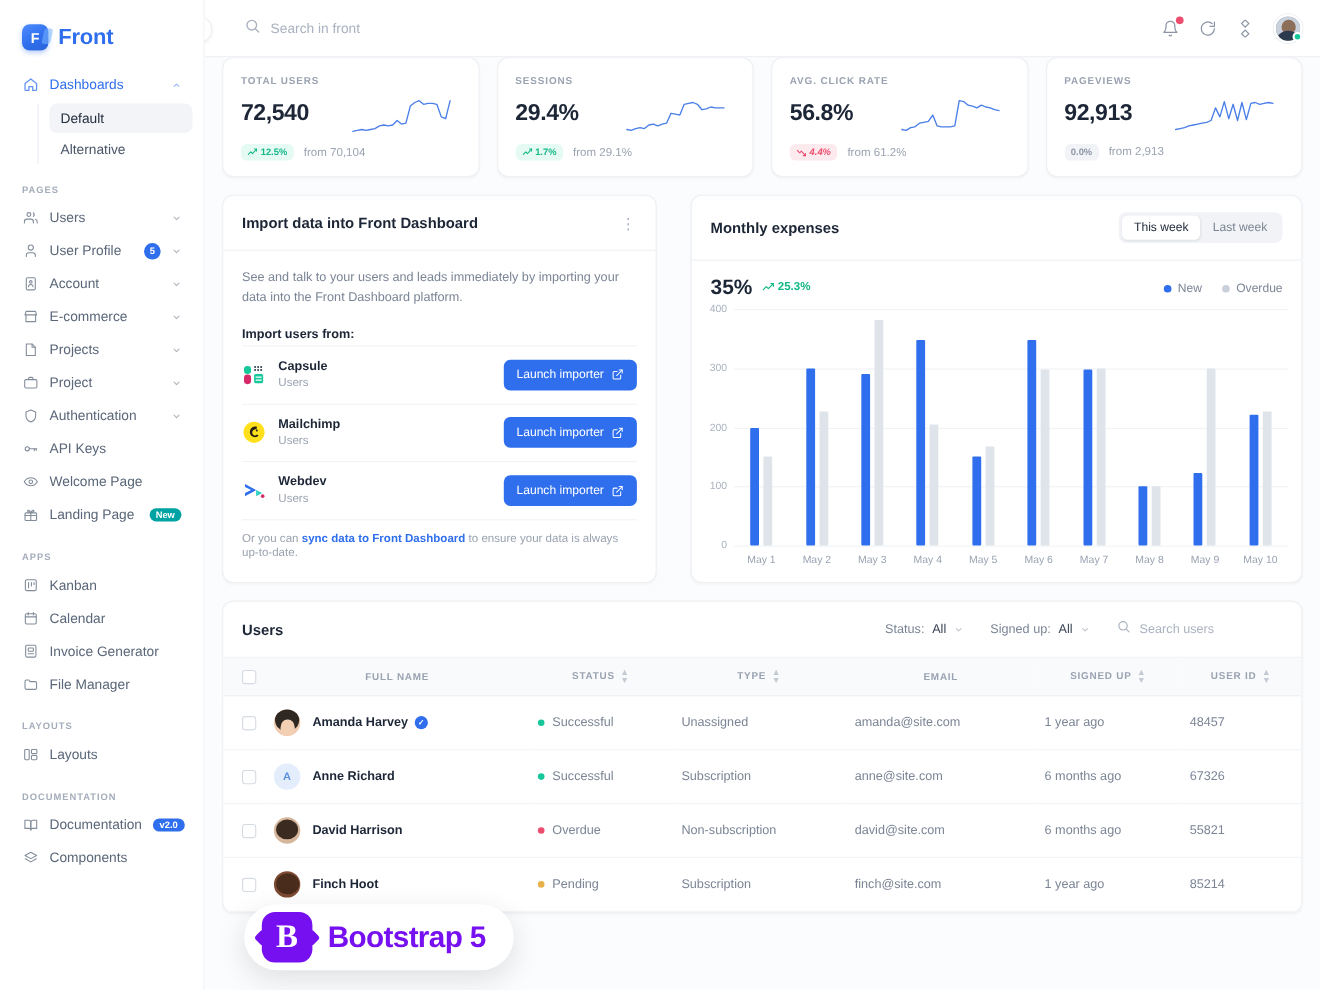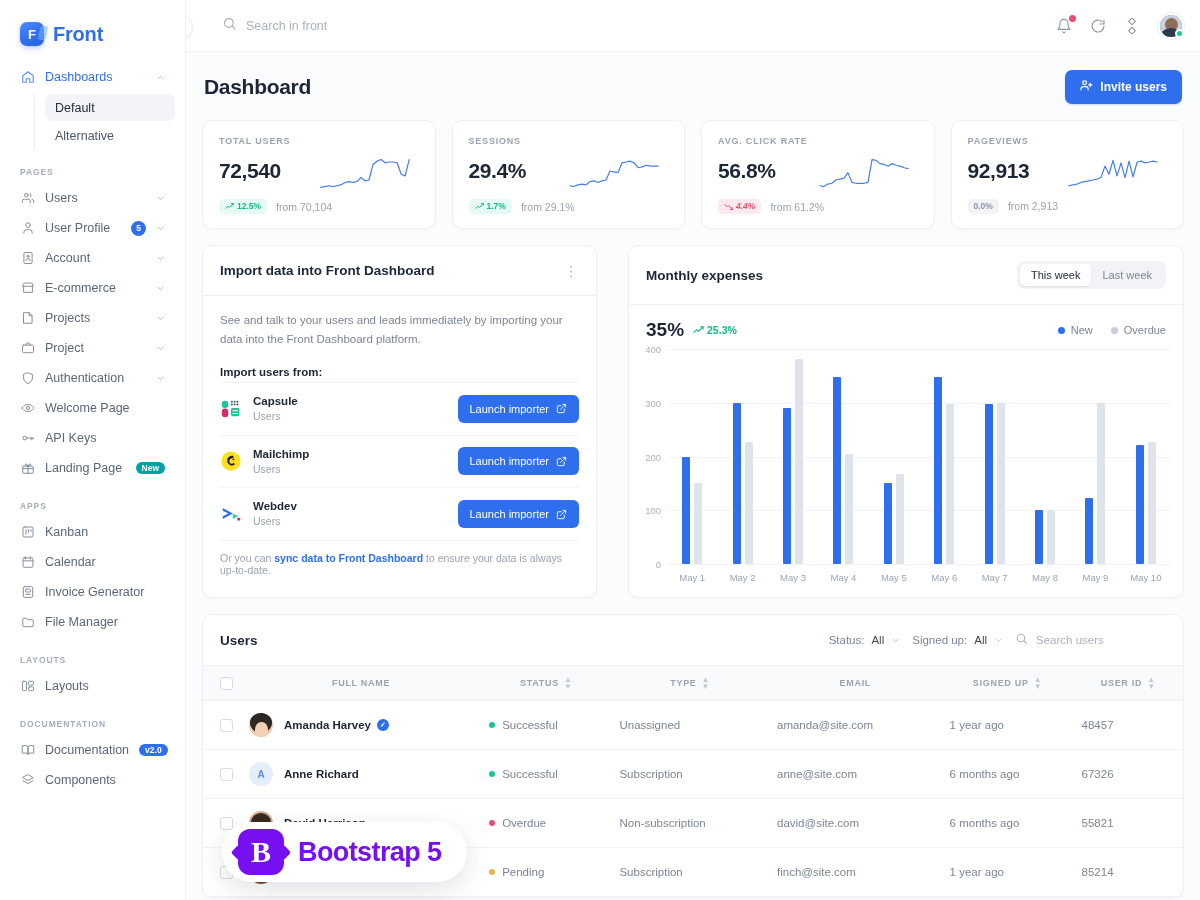--- a/index.html
+++ b/index.html
@@ -174,21 +174,21 @@
   .bgroup { flex: 1 1 0; position: relative; display: flex; align-items: flex-end; justify-content: center; gap: 4px; }
   .bar { width: 8px; border-radius: 1px; }
   .bar.new { background: #2f6fed; }
   .bar.over { background: #dfe3ea; }
   .xlabs { display: flex; margin: 8px 12px 0 38px; }
   .xlab { flex: 1 1 0; text-align: center; font-size: 9.5px; color: #9aa3b1; }
 
   
   .users-card { margin-top: 16px; }
   .users-head { display: flex; align-items: center; justify-content: space-between; padding: 16px 17px; }
-  .filters { display: flex; align-items: center; gap: 12px; }
+  .filters { display: flex; align-items: center; gap: 24px; }
   .filt { display: flex; align-items: center; gap: 7px; font-size: 11.5px; color: #7b8595; cursor: pointer; }
   .filt b { font-weight: 400; color: #3b4657; }
   .tbl-search { display: flex; align-items: center; gap: 8px; }
   .tbl-search input {
     border: 0; outline: 0; background: transparent; font-size: 11.5px;
     color: #3b4657; width: 130px; font-family: inherit;
   }
   .tbl-search input::placeholder { color: #aab2bf; }
   table { width: 100%; border-collapse: collapse; }
   thead th {
@@ -347,36 +347,36 @@
               </svg>
             </span>
             <span class="lbl">Authentication</span>
             <svg class="chev" viewBox="0 0 24 24" fill="none" stroke="currentColor" stroke-width="2.5" stroke-linecap="round" stroke-linejoin="round">
               <polyline points="6 9 12 15 18 9"></polyline>
             </svg>
           </div>
           <div class="nav-row">
             <span class="ico">
               <svg viewBox="0 0 24 24" width="14" height="14" fill="none" stroke="currentColor" stroke-width="1.7" stroke-linecap="round" stroke-linejoin="round">
-                <path d="M1.8 12S5.3 5.8 12 5.8 22.2 12 22.2 12 18.7 18.2 12 18.2 1.8 12 1.8 12z"></path>
-                <circle cx="12" cy="12" r="2.8"></circle>
-              </svg>
-            </span>
-            <span class="lbl">Welcome Page</span>
-          </div>
-          <div class="nav-row">
-            <span class="ico">
-              <svg viewBox="0 0 24 24" width="14" height="14" fill="none" stroke="currentColor" stroke-width="1.7" stroke-linecap="round" stroke-linejoin="round">
                 <circle cx="6.5" cy="12" r="3.2"></circle>
                 <path d="M9.7 12H21"></path>
                 <path d="M17.5 12v3"></path>
                 <path d="M20.5 12v2.2"></path>
               </svg>
             </span>
             <span class="lbl">API Keys</span>
+          </div>
+          <div class="nav-row">
+            <span class="ico">
+              <svg viewBox="0 0 24 24" width="14" height="14" fill="none" stroke="currentColor" stroke-width="1.7" stroke-linecap="round" stroke-linejoin="round">
+                <path d="M1.8 12S5.3 5.8 12 5.8 22.2 12 22.2 12 18.7 18.2 12 18.2 1.8 12 1.8 12z"></path>
+                <circle cx="12" cy="12" r="2.8"></circle>
+              </svg>
+            </span>
+            <span class="lbl">Welcome Page</span>
           </div>
           <div class="nav-row">
             <span class="ico">
               <svg viewBox="0 0 24 24" width="14" height="14" fill="none" stroke="currentColor" stroke-width="1.7" stroke-linecap="round" stroke-linejoin="round">
                 <rect x="3" y="9" width="18" height="12" rx="1.5"></rect>
                 <path d="M3 13h18"></path>
                 <path d="M12 9v12"></path>
                 <path d="M12 9S10 3.5 7.5 5.2 12 9 12 9zM12 9s2-5.5 4.5-3.8S12 9 12 9z"></path>
               </svg>
             </span>
@@ -498,34 +498,20 @@
         </span>
         <span class="avatar-top">
           <span class="face"></span>
           <i class="dot-online"></i>
         </span>
       </div>
     </div>
 
     <div class="content">
 
-      <div class="page-head">
-        <h1 class="page-title">Dashboard</h1>
-        <button class="btn-primary">
-          <span>
-            <svg viewBox="0 0 24 24" width="13" height="13" fill="none" stroke="currentColor" stroke-width="2.2" stroke-linecap="round" stroke-linejoin="round">
-                <path d="M15 20v-2a4 4 0 0 0-4-4H6a4 4 0 0 0-4 4v2"></path>
-                <circle cx="8.5" cy="7" r="3.5"></circle>
-                <line x1="19" y1="8" x2="19" y2="14"></line>
-                <line x1="22" y1="11" x2="16" y2="11"></line>
-              </svg>
-          </span>
-          <span>Invite users</span>
-        </button>
-      </div>
 
       <div class="stats" id="stats">
           <div class="card stat">
             <div class="stat-label">TOTAL USERS</div>
             <div class="stat-body">
               <div class="stat-value">72,540</div>
               <svg class="spark" viewBox="0 0 108 44">
                 <path d="M0.0 42.0 L4.9 41.0 L9.8 40.0 L14.7 41.0 L19.6 40.0 L24.5 39.0 L29.5 36.0 L34.4 35.0 L39.3 36.0 L44.2 35.0 L49.1 30.0 L54.0 34.0 L58.9 33.0 L63.8 14.0 L68.7 10.0 L73.6 8.0 L78.5 12.0 L83.5 11.0 L88.4 11.0 L93.3 12.0 L98.2 26.0 L103.1 28.0 L108.0 8.0" fill="none" stroke="#4a7fe8" stroke-width="1.5" stroke-linejoin="round" stroke-linecap="round"></path>
               </svg>
             </div>

